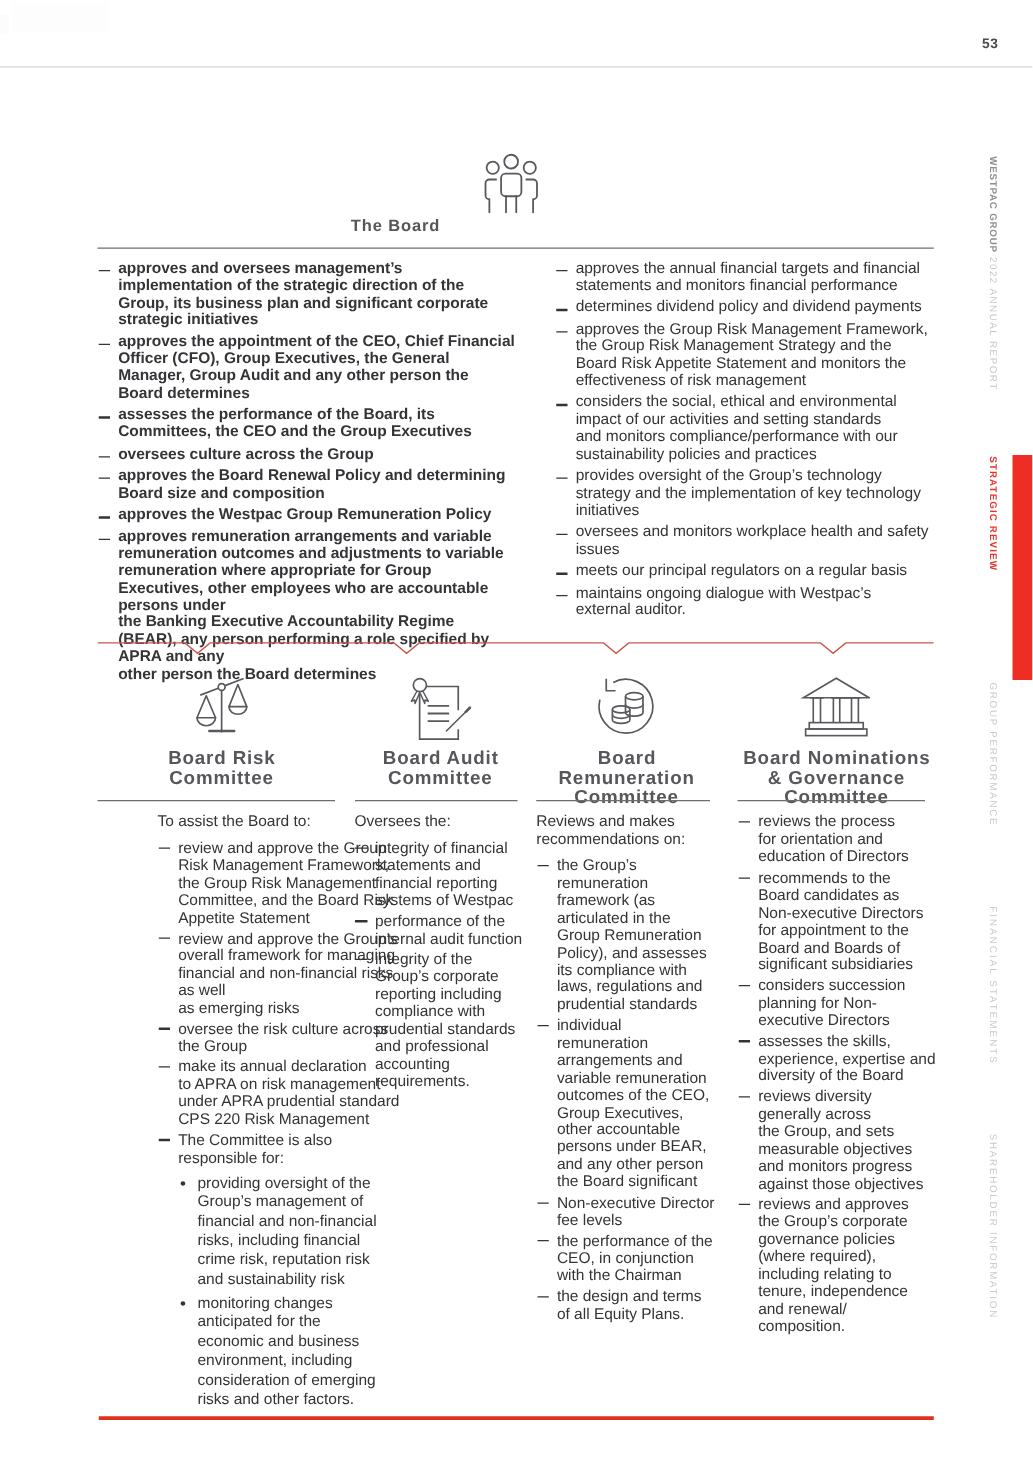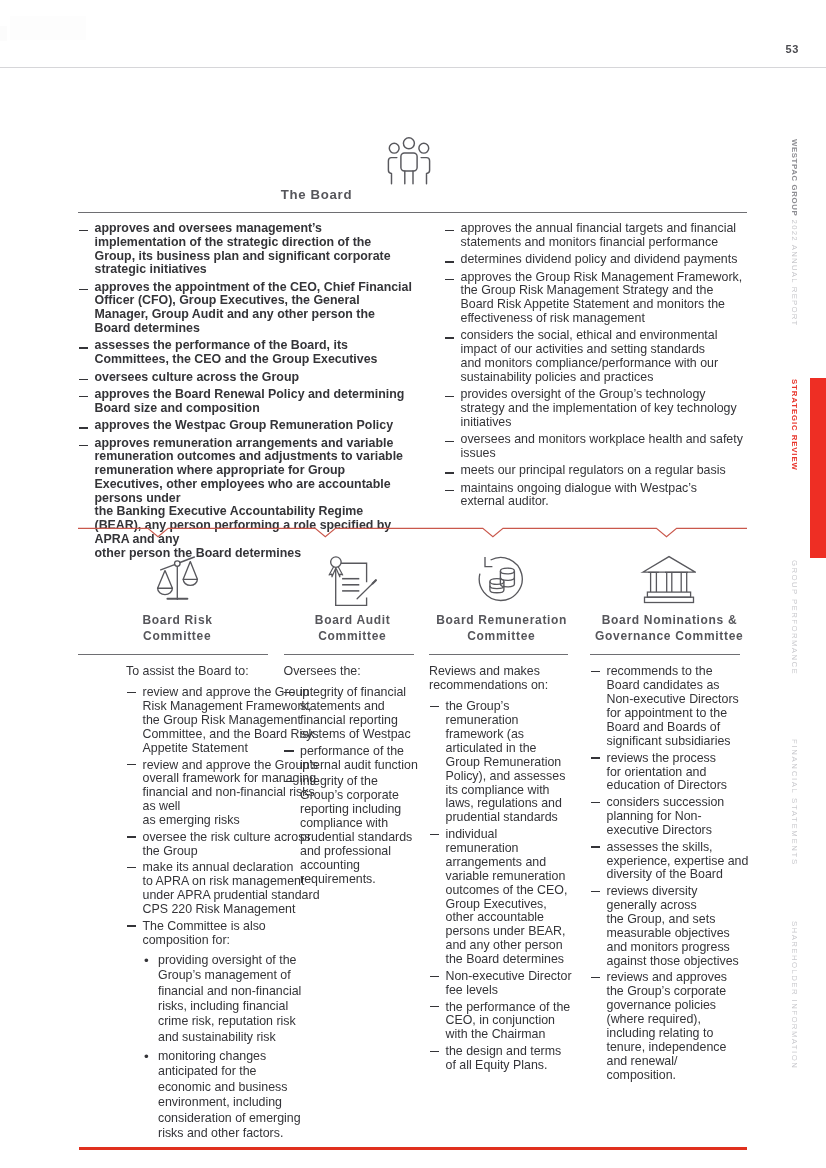--- a/index.html
+++ b/index.html
@@ -1,20 +1,20 @@
 <!DOCTYPE html>
 <html><head>
 <meta charset="utf-8">
 <title>The Board and Committees</title>
 <style>
   html,body{margin:0;padding:0;background:#fff;}
   body{width:826px;height:1168px;overflow:hidden;position:relative;
        font-family:"Liberation Sans",sans-serif;color:#343438;
        -webkit-font-smoothing:antialiased;text-rendering:optimizeLegibility;}
-  .page{position:absolute;left:0;top:16px;width:826px;height:828px;border-radius:29px;}
+  .page{position:absolute;left:0;top:2px;width:826px;height:828px;border-radius:29px;}
 
   
   .header-rule{position:absolute;left:0;top:51px;width:826px;height:1px;background:#d6d6d9;}
   .page-num{position:absolute;left:779px;top:26.8px;width:26px;text-align:center;
             font-size:11px;font-weight:700;color:#4a4a4f;letter-spacing:.55px;text-indent:.55px;}
 
   
   .side{position:absolute;left:790px;top:0;width:40px;height:1168px;}
   .tab{position:absolute;left:0;width:24px;}
   .tab span{writing-mode:vertical-rl;text-orientation:mixed;display:block;
@@ -38,21 +38,21 @@
   ul.bl{list-style:none;margin:0;padding:0;}
   ul.bl li{position:relative;padding-left:16.5px;font-size:12.4px;line-height:13.75px;
            color:#343438;margin:0 0 3.7px 0;}
   ul.bl li .dash{position:absolute;left:0.9px;top:8.1px;width:9.2px;height:1.35px;background:#343438;font-size:0;line-height:0;overflow:hidden;}
 
   
   .connector{position:absolute;left:78px;top:503px;width:669px;height:24px;}
 
   
   .cmt-icon{position:absolute;}
-  .cmt-title{position:absolute;font-size:12px;font-weight:700;line-height:15.4px;
+  .cmt-title{position:absolute;font-size:15px;font-weight:700;line-height:15.4px;
              color:#56565b;text-align:center;letter-spacing:.68px;text-indent:.68px;}
   .cmt-rule{position:absolute;top:638px;height:1px;background:#6e6e72;}
   .cmt-body{position:absolute;top:649.4px;font-size:12.4px;line-height:13.9px;color:#343438;}
   .cmt-body p.intro{margin:0 0 6.9px 0;}
   .cmt-body ul.bl li{margin-bottom:2.8px;line-height:13.9px;}
   .cmt-body ul.bl li > .dash{top:5.6px;}
   .cmt-body ul.sub{list-style:none;margin:5.4px 0 0 0;padding:0;width:163.5px;line-height:15.35px;}
   .cmt-body ul.bl li ul.sub li{position:relative;padding-left:15.5px;margin:0 0 4px 0;line-height:15.35px;}
   .cmt-body ul.sub li .dot{position:absolute;left:1.6px;top:0.1px;font-size:13.5px;line-height:15.35px;}
 
@@ -145,21 +145,21 @@
   </div>
   <div class="cmt-title" style="left:127.2px;top:597.2px;width:100.0px;">Board Risk Committee</div>
   <div class="cmt-rule" style="left:78.0px;width:190.0px;"></div>
   <div class="cmt-body" style="left:78.0px;width:194.0px;margin-left:48px;">
     <p class="intro">To assist the Board to:</p>
     <ul class="bl">
       <li><span class="dash">—</span><span>review and approve the Group Risk Management Framework, the Group Risk Management Committee, and the Board Risk Appetite Statement</span></li>
       <li><span class="dash">—</span><span>review and approve the Group’s overall framework for managing financial and non-financial risks as well<br>as emerging risks</span></li>
       <li><span class="dash">—</span><span>oversee the risk culture across the Group</span></li>
       <li><span class="dash">—</span><span>make its annual declaration<br>to APRA on risk management under APRA prudential standard CPS 220 Risk Management</span></li>
-      <li><span class="dash">—</span><span>The Committee is also composition for:</span>
+      <li><span class="dash">—</span><span>The Committee is also responsible for:</span>
         <ul class="sub">
           <li><span class="dot">•</span><span>providing oversight of the Group’s management of financial and non-financial risks, including financial crime risk, reputation risk and sustainability risk</span></li>
           <li><span class="dot">•</span><span>monitoring changes anticipated for the economic and business environment, including consideration of emerging risks and other factors.</span></li>
         </ul>
       </li>
     </ul>
   </div>
   <div class="cmt-icon" style="left:325.5px;top:536px;width:52px;height:56px;">
     <svg viewBox="0 0 52 56" width="52" height="56" fill="none" stroke="#58585d" stroke-width="1.35" stroke-linecap="butt" stroke-linejoin="miter" aria-hidden="true">
       <path d="M15.0 11.2 H40.6 V30.2"></path>
@@ -195,43 +195,43 @@
       <path d="M15.9 29.5 V37.9 A7.0 2.85 0 0 0 29.9 37.9 V29.5"></path>
       <path d="M15.9 33.8 A7.0 2.85 0 0 0 29.9 33.8"></path>
     </svg>
   </div>
   <div class="cmt-title" style="left:431.3px;top:597.2px;width:140.0px;">Board Remuneration Committee</div>
   <div class="cmt-rule" style="left:429.0px;width:138.5px;"></div>
   <div class="cmt-body" style="left:429.0px;width:142.8px;">
     <p class="intro">Reviews and makes recommendations on:</p>
     <ul class="bl">
       <li><span class="dash">—</span><span>the Group’s remuneration framework (as articulated in the Group Remuneration Policy), and assesses its compliance with laws, regulations and prudential standards</span></li>
-      <li><span class="dash">—</span><span>individual remuneration arrangements and variable remuneration outcomes of the CEO, Group Executives, other accountable persons under BEAR, and any other person the Board determines</span></li>
+      <li><span class="dash">—</span><span>individual remuneration arrangements and variable remuneration outcomes of the CEO, Group Executives, other accountable persons under BEAR, and any other person the Board significant</span></li>
       <li><span class="dash">—</span><span>Non-executive Director fee levels</span></li>
       <li><span class="dash">—</span><span>the performance of the CEO, in conjunction with the Chairman</span></li>
       <li><span class="dash">—</span><span>the design and terms of all Equity Plans.</span></li>
     </ul>
   </div>
   <div class="cmt-icon" style="left:639.5px;top:537px;width:56px;height:52px;">
     <svg viewBox="0 0 56 52" width="56" height="52" fill="none" stroke="#58585d" stroke-width="1.3" stroke-linecap="butt" stroke-linejoin="miter" aria-hidden="true">
       <path d="M2.7 19.2 29.0 3.6 55.3 19.2 Z"></path>
       <path d="M10.6 19.4 V39.1 M16.4 19.4 V39.1"></path>
       <path d="M26.7 19.4 V39.1 M31.8 19.4 V39.1"></path>
       <path d="M41.2 19.4 V39.1 M46.7 19.4 V39.1"></path>
       <path d="M8.2 19.4 H18.8 M25.0 19.4 H48.0"></path>
       <rect x="7.4" y="39.1" width="43.2" height="5.1"></rect>
       <rect x="4.5" y="44.2" width="49.0" height="5.3"></rect>
     </svg>
   </div>
   <div class="cmt-title" style="left:589.2px;top:597.2px;width:160.0px;">Board Nominations &amp; Governance Committee</div>
   <div class="cmt-rule" style="left:590.0px;width:150.0px;"></div>
   <div class="cmt-body" style="left:590.0px;width:159.0px;">
     <ul class="bl">
+      <li><span class="dash">—</span><span>reviews the process<br>for orientation and education of Directors</span></li>
       <li><span class="dash">—</span><span>recommends to the Board candidates as Non-executive Directors for appointment to the Board and Boards of significant subsidiaries</span></li>
-      <li><span class="dash">—</span><span>reviews the process<br>for orientation and education of Directors</span></li>
       <li><span class="dash">—</span><span>considers succession planning for Non-executive Directors</span></li>
       <li><span class="dash">—</span><span>assesses the skills,<br>experience, expertise and<br>diversity of the Board</span></li>
       <li><span class="dash">—</span><span>reviews diversity generally across<br>the Group, and sets measurable objectives and monitors progress against those objectives</span></li>
       <li><span class="dash">—</span><span>reviews and approves<br>the Group’s corporate governance policies (where required), including relating to tenure, independence and renewal/<br>composition.</span></li>
     </ul>
   </div>
   <div class="bottom-rule"></div>
 </div>
 
 </body></html>

